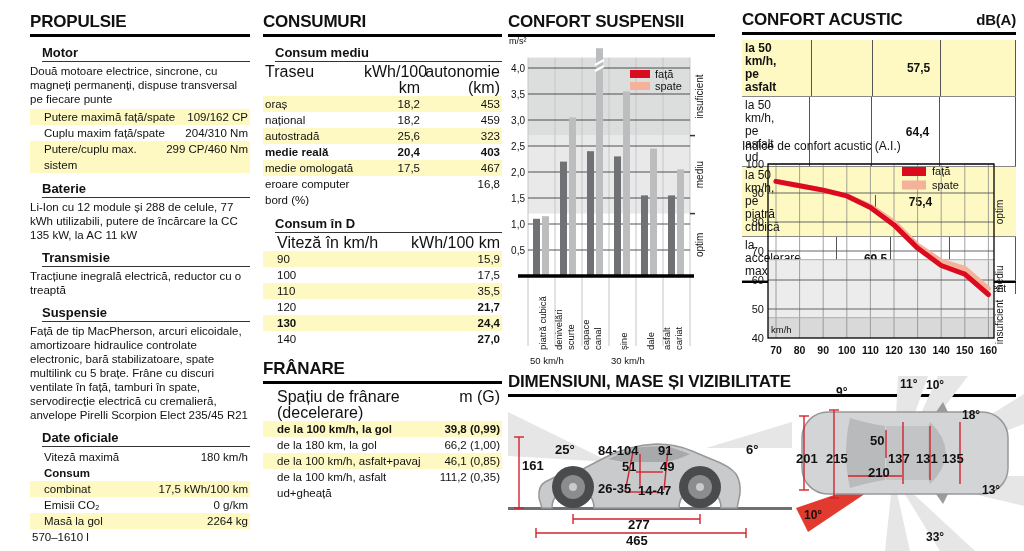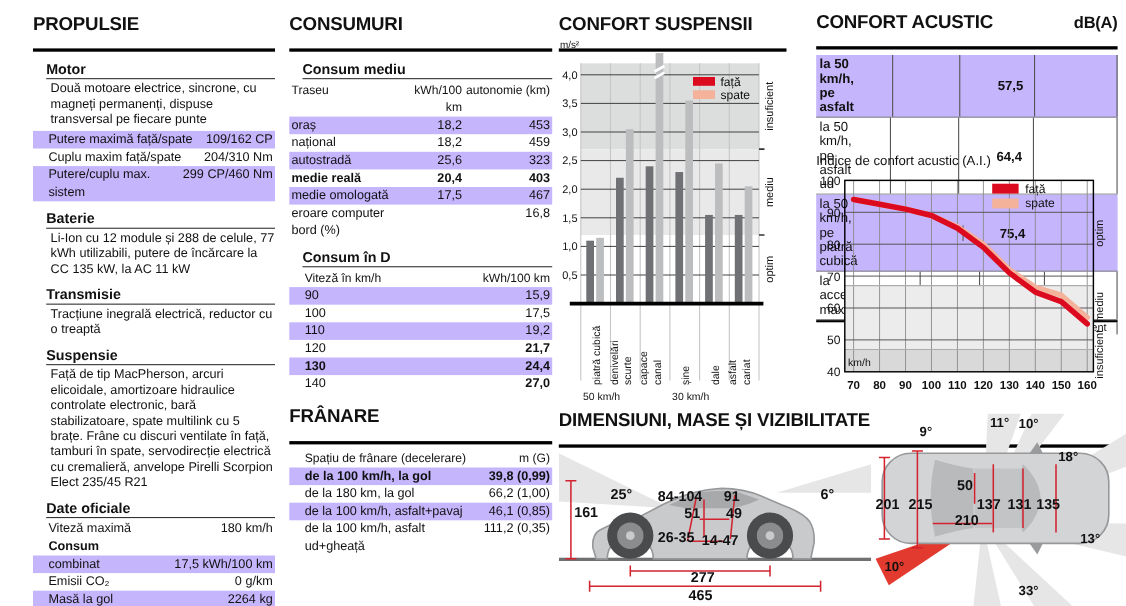--- a/index.html
+++ b/index.html
@@ -1,26 +1,26 @@
 <!DOCTYPE html>
 <html><head>
 <meta charset="utf-8">
 <style>
   html,body{margin:0;padding:0;background:#fff;}
   #page{position:relative;width:1024px;height:551px;background:#fff;overflow:hidden;
         font-family:"Liberation Sans",sans-serif;color:#111;}
   .col{position:absolute;}
   .sec-title{font-size:17px;font-weight:700;letter-spacing:-0.2px;border-bottom:3px solid #000;
-             padding-bottom:12px;margin:0 0 5px 0;display:flex;justify-content:space-between;align-items:baseline;}
+             padding-bottom:2px;margin:0 0 5px 0;display:flex;justify-content:space-between;align-items:baseline;}
   .sec-title .unit{font-size:15px;}
   .sub{font-size:13px;font-weight:700;border-bottom:1.5px solid #333;margin:8px 0 2px 12px;padding-bottom:1px;}
-  .txt{font-size:11.5px;line-height:14px;margin:2px 0 3px 16px;}
+  .txt{font-size:11.5px;line-height:14px;margin:2px 0 3px 0;}
   .trow{display:flex;font-size:11.5px;line-height:16px;padding:0 2px;align-items:baseline;}
-  .trow.head{font-size:11px;}
-  .shade{background:#c4b5fd;}
+  .trow.head{font-size:16px;}
+  .shade{background:#fef9c3;}
   .bold{font-weight:700;}
   .kv .c0{flex:1;padding-left:12px;} .kv .c1{text-align:right;white-space:nowrap;}
   .t3 .c0{flex:1;} .t3 .c1{width:56px;text-align:right;} .t3 .c2{width:80px;text-align:right;}
   
   .ac-row{display:flex;font-size:12px;border-bottom:1px solid #888;align-items:stretch;}
   .ac-row .c0{flex:1;padding:2px 3px;white-space:pre-line;line-height:13px;display:flex;align-items:center;}
   .ac-row .c1,.ac-row .c2,.ac-row .c3{display:flex;align-items:center;justify-content:center;
       border-left:1px solid #555;font-weight:700;padding-left:24px;}
   .ac-row .c1{width:46px;margin-left:32px;} .ac-row .c2{width:54px;} .ac-row .c3{width:64px;border-right:1px solid #555;}
   .ac-body{border-bottom:2.5px solid #000;}
@@ -135,21 +135,21 @@
         <div class="trow shade">
           <span class="c0">90</span>
           <span class="c1">15,9</span>
         </div>
         <div class="trow">
           <span class="c0">100</span>
           <span class="c1">17,5</span>
         </div>
         <div class="trow shade">
           <span class="c0">110</span>
-          <span class="c1">19,2</span>
+          <span class="c1">35,5</span>
         </div>
         <div class="trow">
           <span class="c0">120</span>
           <span class="c1 bold">21,7</span>
         </div>
         <div class="trow shade bold">
           <span class="c0">130</span>
           <span class="c1">24,4</span>
         </div>
         <div class="trow">

